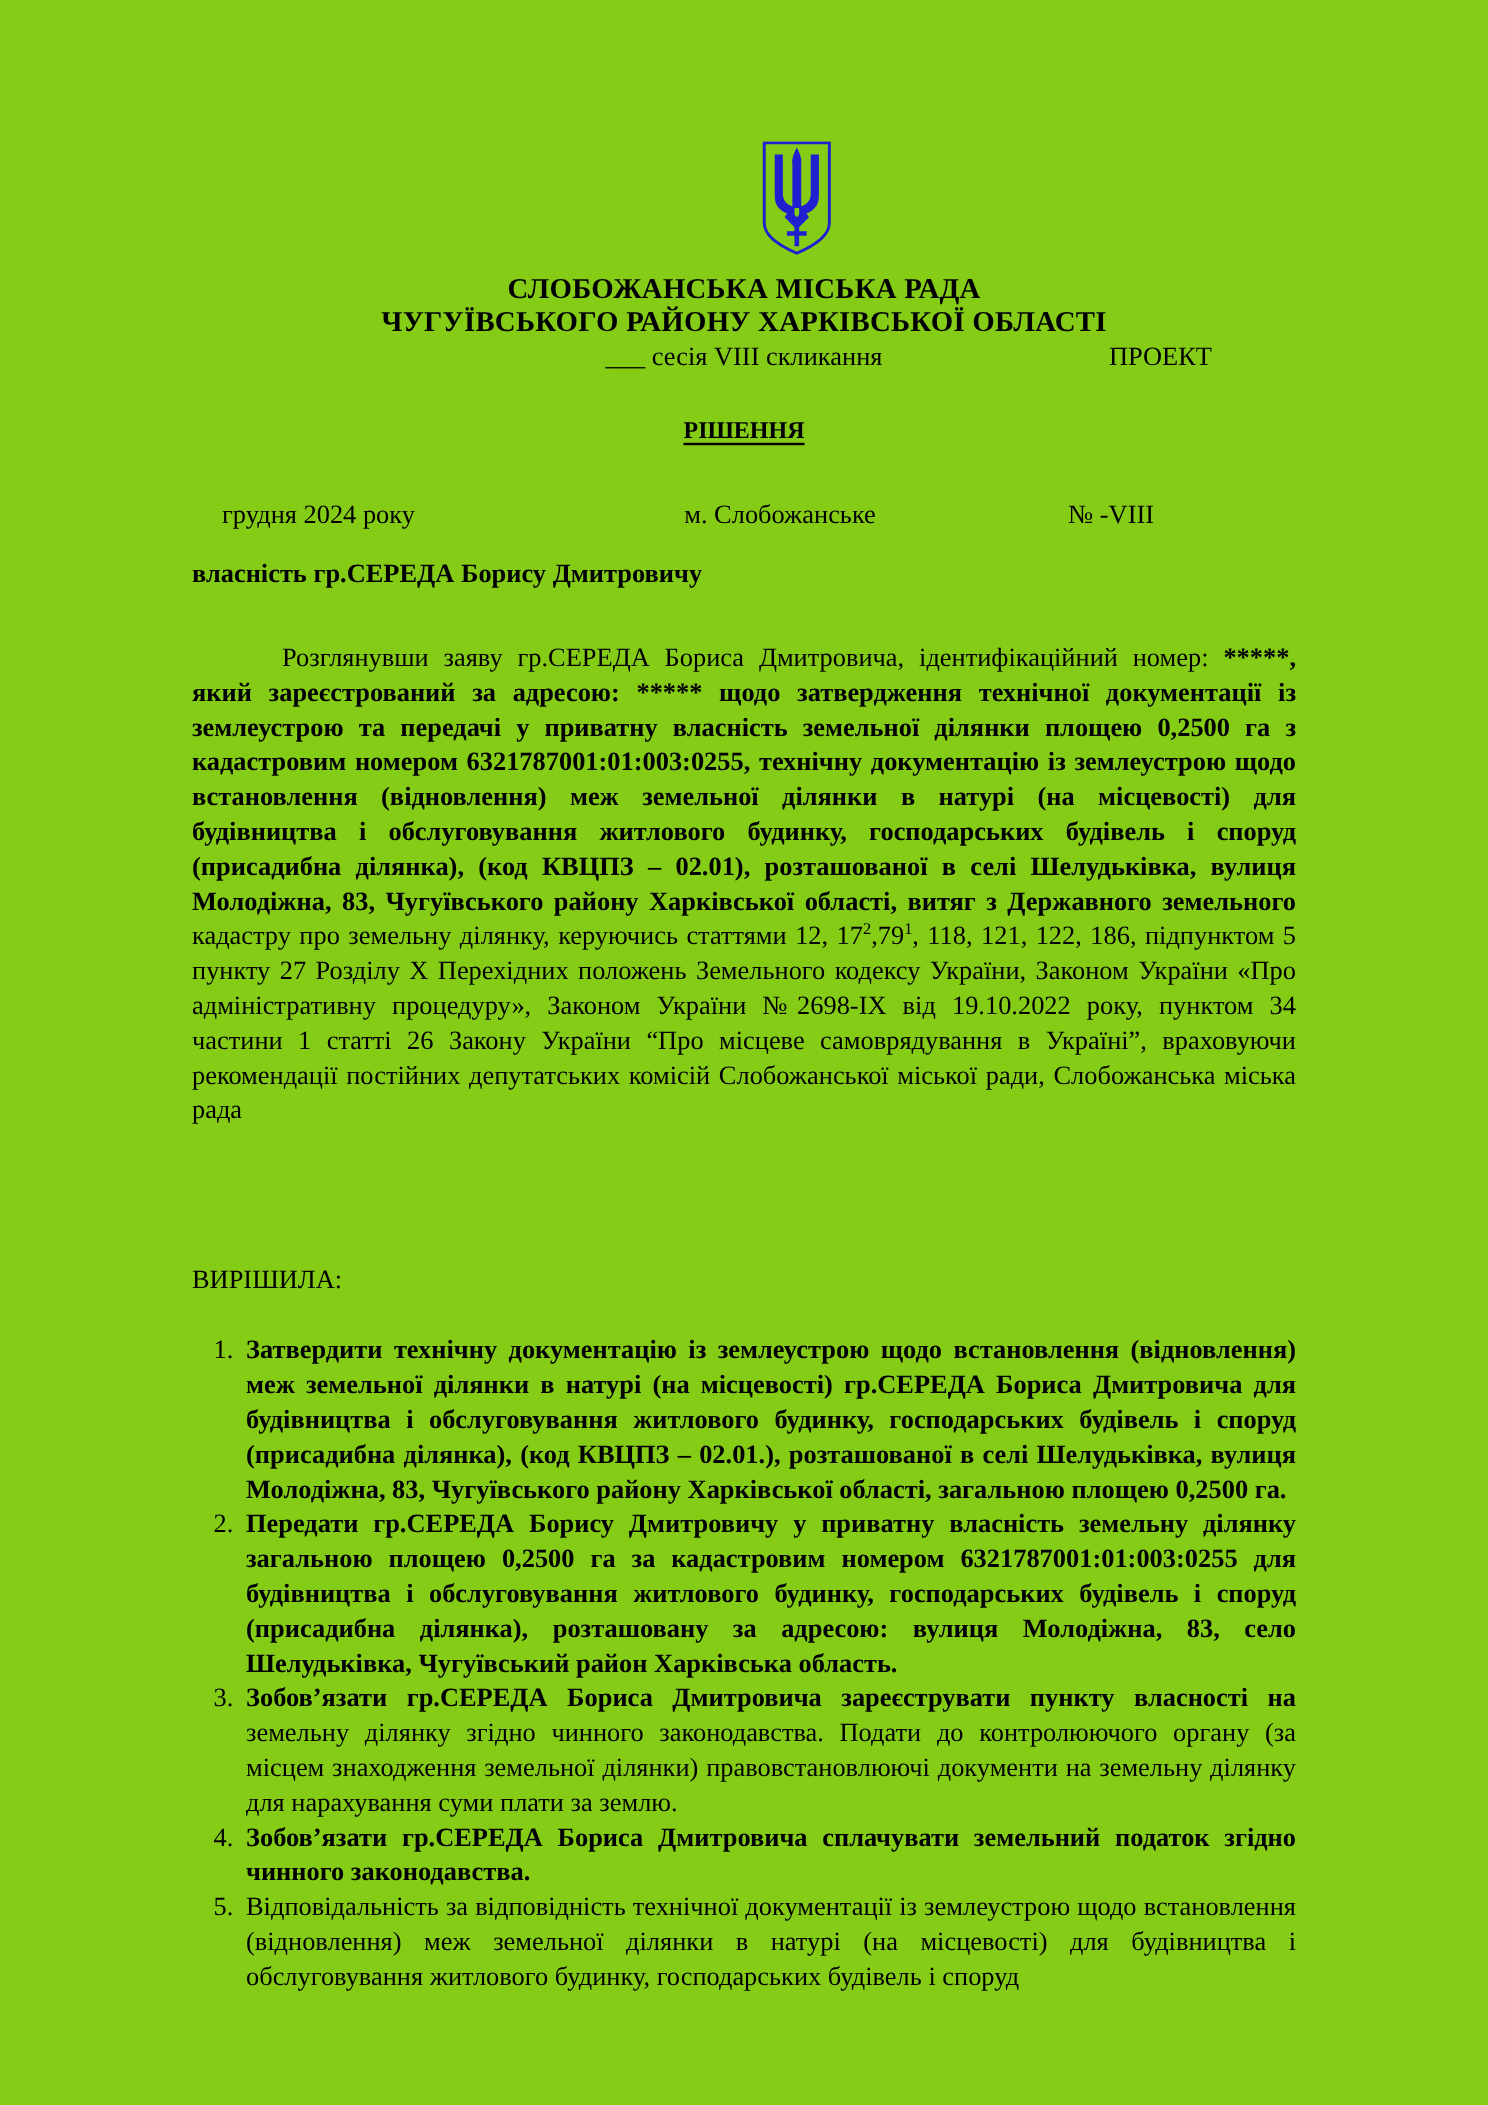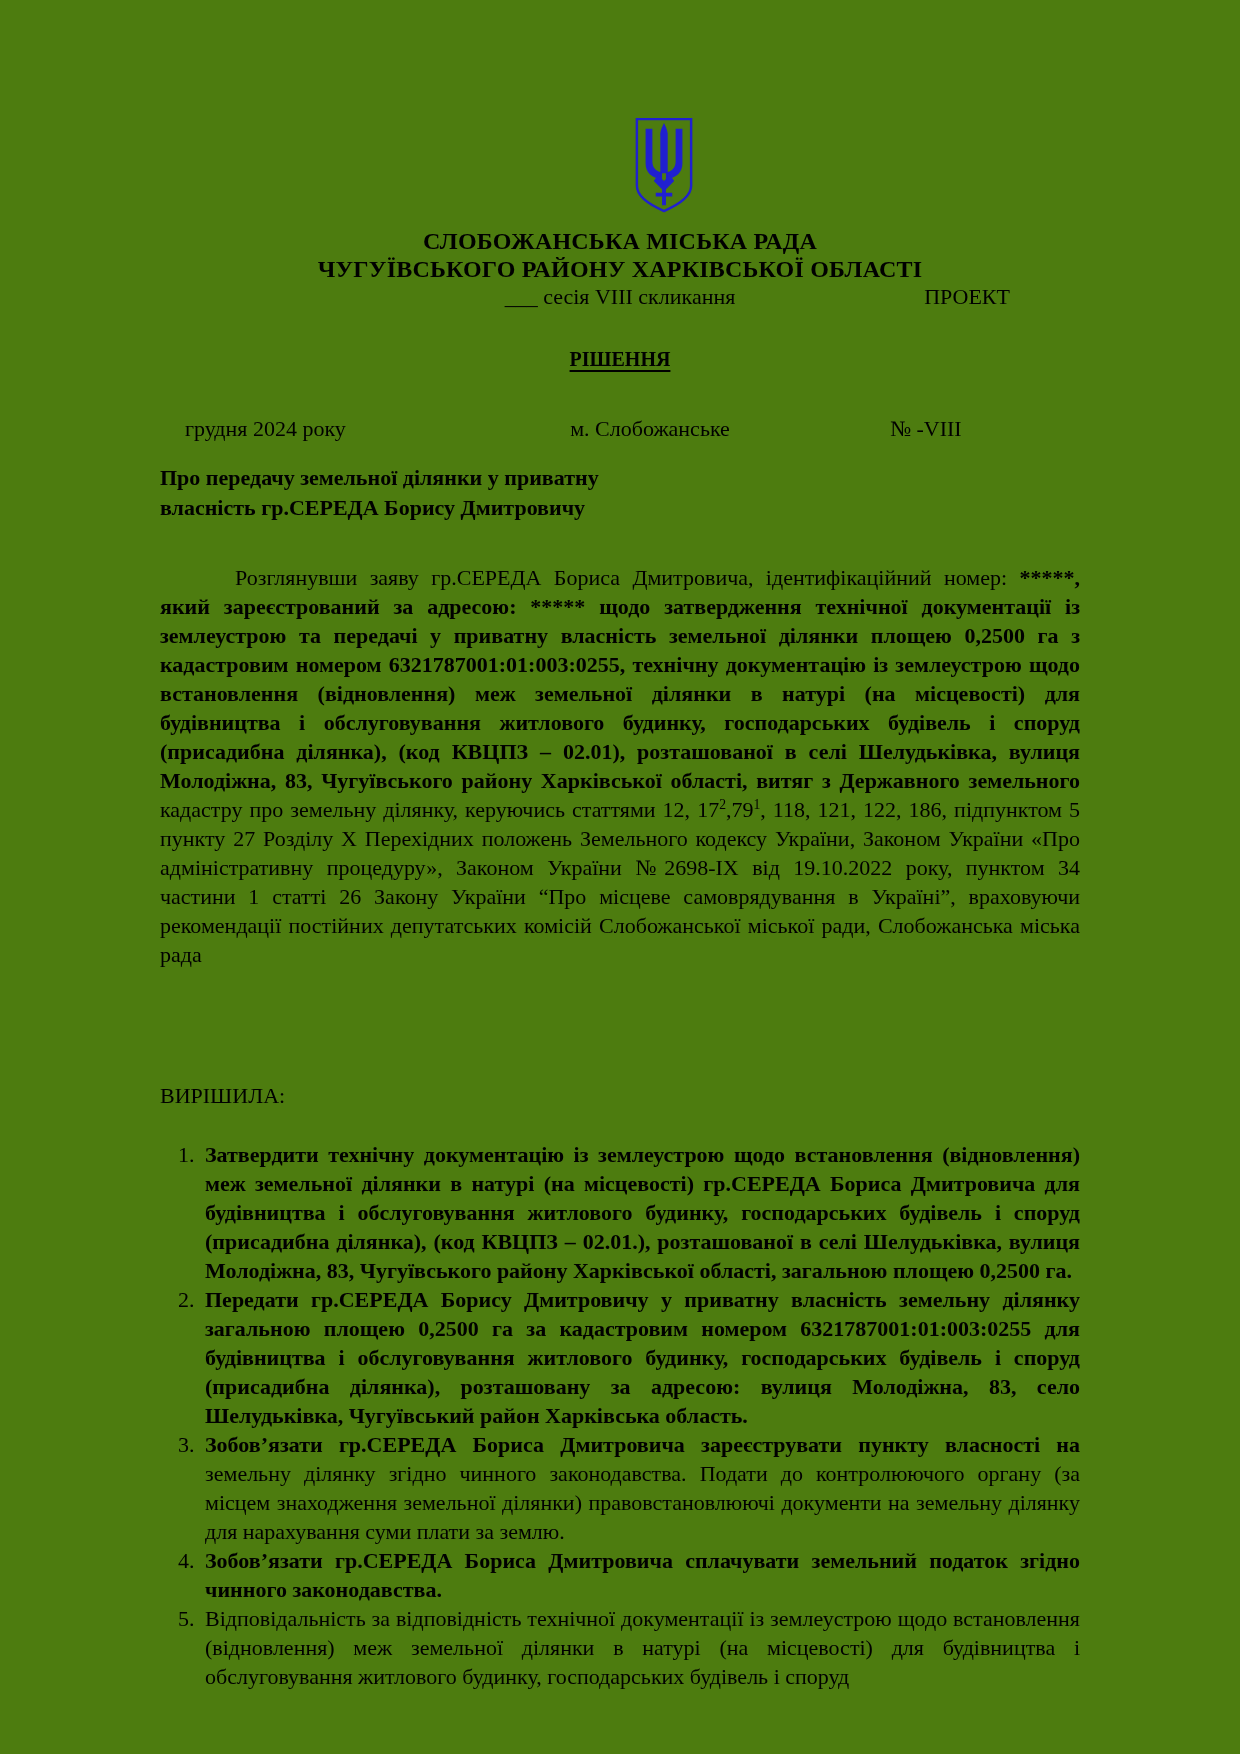--- a/index.html
+++ b/index.html
@@ -1,20 +1,20 @@
 <!DOCTYPE html>
 <html lang="uk" style="--emblem-blue: #2020d0;"><head>
 <meta charset="utf-8">
 <style>
   html,body{margin:0;padding:0;background:#888;}
   .page{
     position:relative;
     width:1240px;height:1754px;
     margin:0 auto;
-    background:#4d7c0f;
+    background:#84cc16;
     color:#000;
     font-family:"Liberation Serif","DejaVu Serif",serif;
     box-sizing:border-box;
     padding-top:118px;
     overflow:hidden;
   }
   .content{width:920px;margin:0 auto;position:relative;}
   .emblem{width:62px;height:95px;margin-left:473px;color:var(--emblem-blue,#2020d0);}
   .emblem svg{display:block;width:62px;height:95px;}
   .hdr-line{font-size:24px;font-weight:bold;text-align:center;line-height:28px;letter-spacing:.2px;}
@@ -72,21 +72,20 @@
       <span>РІШЕННЯ</span>
     </div>
 
     <div class="meta-row">
       <span class="meta-date">грудня 2024 року</span>
       <span class="meta-place">м. Слобожанське</span>
       <span class="meta-number">№ -VIII</span>
     </div>
 
     <div class="subject">
-      <div>Про передачу земельної ділянки у приватну</div>
       <div>власність гр.СЕРЕДА Борису Дмитровичу</div>
     </div>
 
     <div class="preamble"><span>Розглянувши заяву гр.СЕРЕДА Бориса Дмитровича, ідентифікаційний номер: </span><b>*****, який зареєстрований за адресою: ***** щодо затвердження технічної документації із землеустрою та передачі у приватну власність земельної ділянки площею 0,2500 га з кадастровим номером 6321787001:01:003:0255, технічну документацію із землеустрою щодо встановлення (відновлення) меж земельної ділянки в натурі (на місцевості) для будівництва і обслуговування житлового будинку, господарських будівель і споруд (присадибна ділянка), (код КВЦПЗ – 02.01), розташованої в селі Шелудьківка, вулиця Молодіжна, 83, Чугуївського району Харківської області, витяг з Державного земельного </b><span>кадастру про земельну ділянку, керуючись статтями 12, 17</span><sup>2</sup><span>,79</span><sup>1</sup><span>, 118, 121, 122, 186, підпунктом 5 пункту 27 Розділу X Перехідних положень Земельного кодексу України, Законом України «Про адміністративну процедуру», Законом України №2698-IX від 19.10.2022 року, пунктом 34 частини 1 статті 26 Закону України “Про місцеве самоврядування в Україні”, враховуючи рекомендації постійних депутатських комісій Слобожанської міської ради, Слобожанська міська рада</span></div>
 
     <div class="resolution-heading">ВИРІШИЛА:</div>
 
     <div class="items">
       <div class="li">
         <span class="li-num">1.</span>

